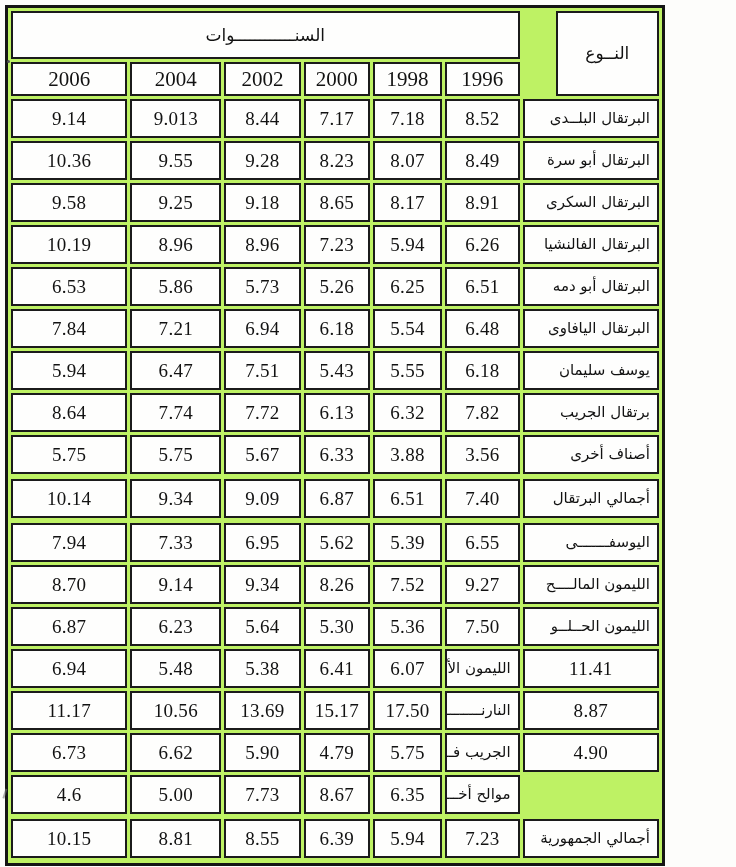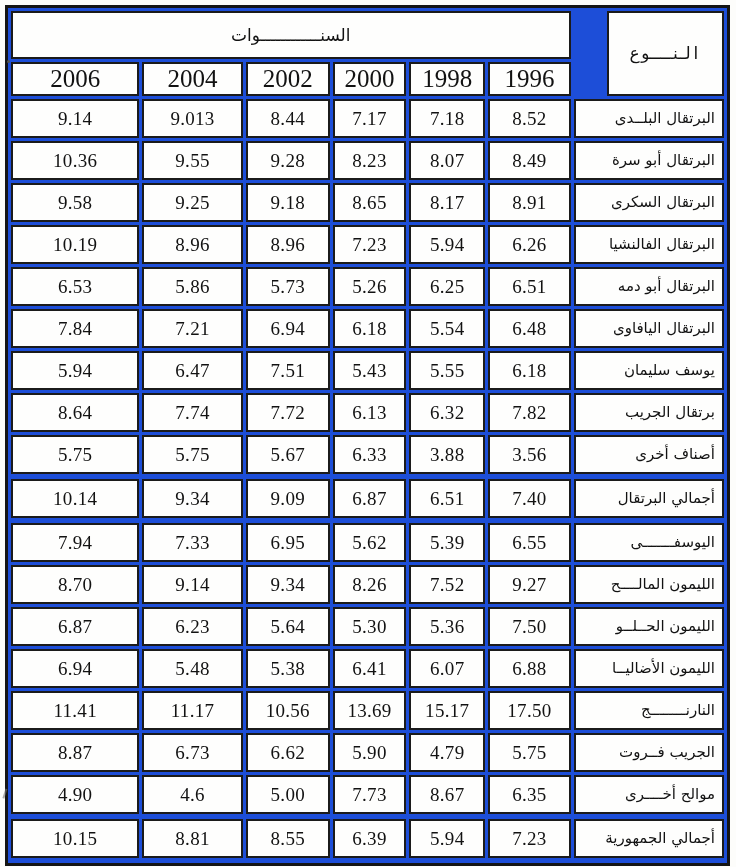--- a/index.html
+++ b/index.html
@@ -9,23 +9,23 @@
   }
   .page {
     width: 736px;
     height: 867px;
     background: #fdfdfb;
     padding: 5px 5px 0 5px;
     position: relative;
   }
   .doc-table {
     border: 3px solid #151515;
-    background: #1d4ed8;
+    background: #bef264;
     padding: 3px;
-    width: 725px;
+    width: 660px;
   }
   .grid {
     display: grid;
     grid-template-columns: 128fr 100fr 84fr 73fr 76fr 82fr 150fr;
     column-gap: 3px;
     row-gap: 3px;
   }
   .header-grid { grid-template-rows: 48px 34px; }
   .body-grid { margin-top: 3px; border-radius: 32px; }
   .total-grid { margin-top: 5px; margin-bottom: 2px; }
@@ -52,32 +52,32 @@
     font-family: "DejaVu Sans", sans-serif;
     font-size: 17px;
     direction: rtl;
   }
   .type-head {
     grid-column: 7;
     grid-row: 1 / 3;
     display: flex;
     align-items: center;
     justify-content: center;
-    font-family: Liberation Mono, monospace;
+    font-family: Liberation Serif, serif;
     font-size: 17px;
     direction: rtl;
     margin-left: 33px;
   }
   .year-cell {
     grid-row: 2;
     height: 34px;
     display: flex;
     align-items: center;
     justify-content: center;
-    font-size: 25px;
+    font-size: 21px;
   }
   .label-cell {
     height: 39px;
     line-height: 34px;
     text-align: right;
     direction: rtl;
     padding: 0 7px 0 6px;
     font-family: "DejaVu Sans", sans-serif;
     font-size: 15px;
     white-space: nowrap;
@@ -230,21 +230,20 @@
       <div class="cell num">5.30</div>
       <div class="cell num">5.36</div>
       <div class="cell num">7.50</div>
       <div class="cell label-cell">الليمون الحــلــو</div>
 
       <div class="cell num">6.94</div>
       <div class="cell num">5.48</div>
       <div class="cell num">5.38</div>
       <div class="cell num">6.41</div>
       <div class="cell num">6.07</div>
-      <div class="cell num">6.88</div>
       <div class="cell label-cell">الليمون الأضاليــا</div>
 
       <div class="cell num">11.41</div>
       <div class="cell num">11.17</div>
       <div class="cell num">10.56</div>
       <div class="cell num">13.69</div>
       <div class="cell num">15.17</div>
       <div class="cell num">17.50</div>
       <div class="cell label-cell">النارنــــــــج</div>
 

